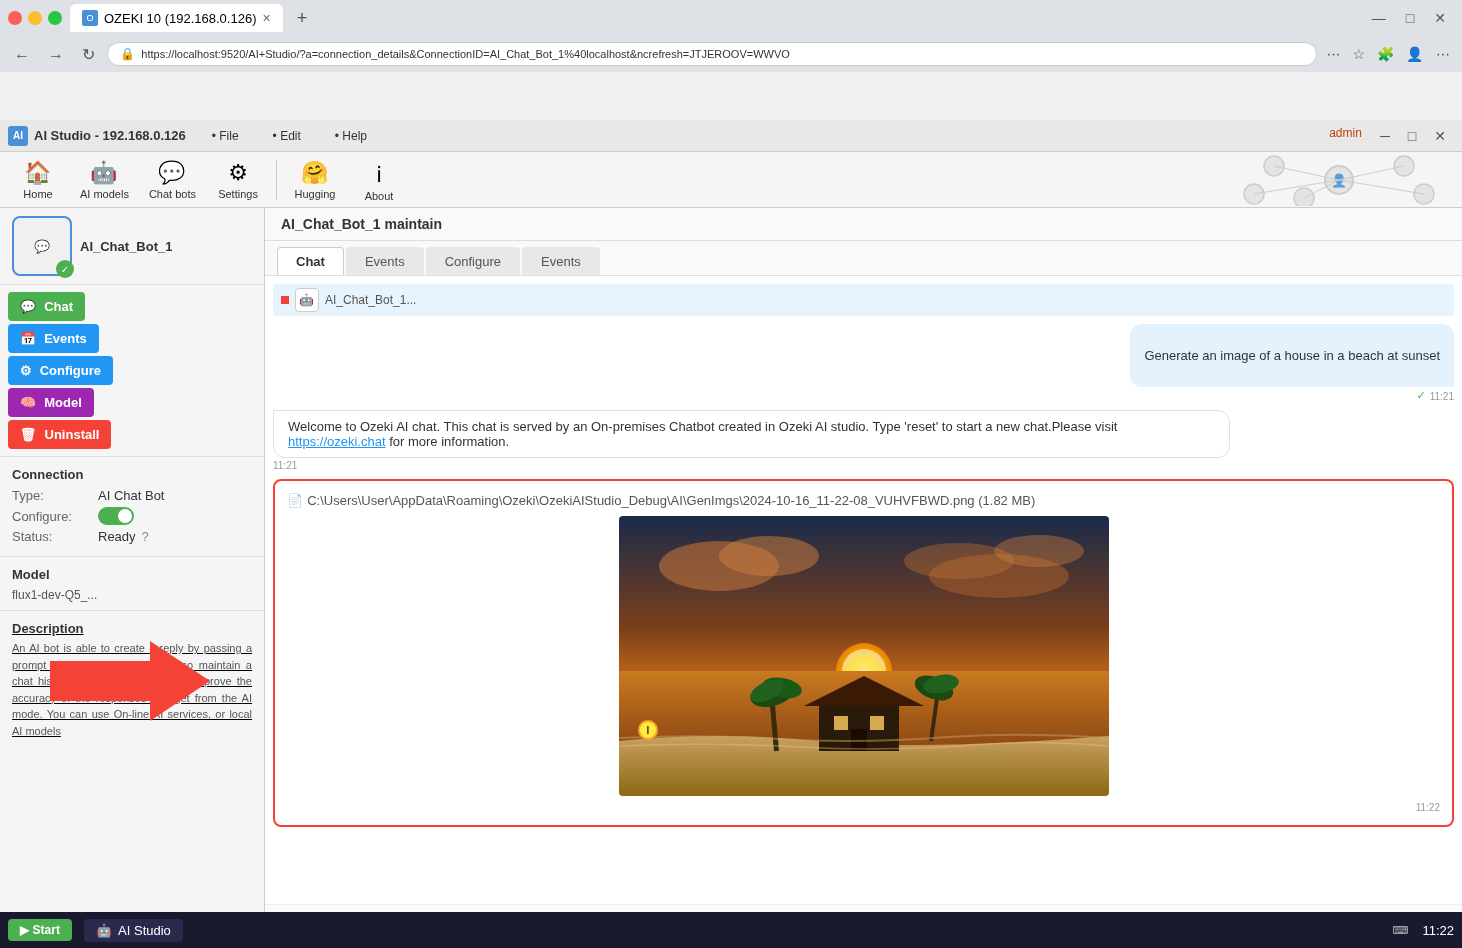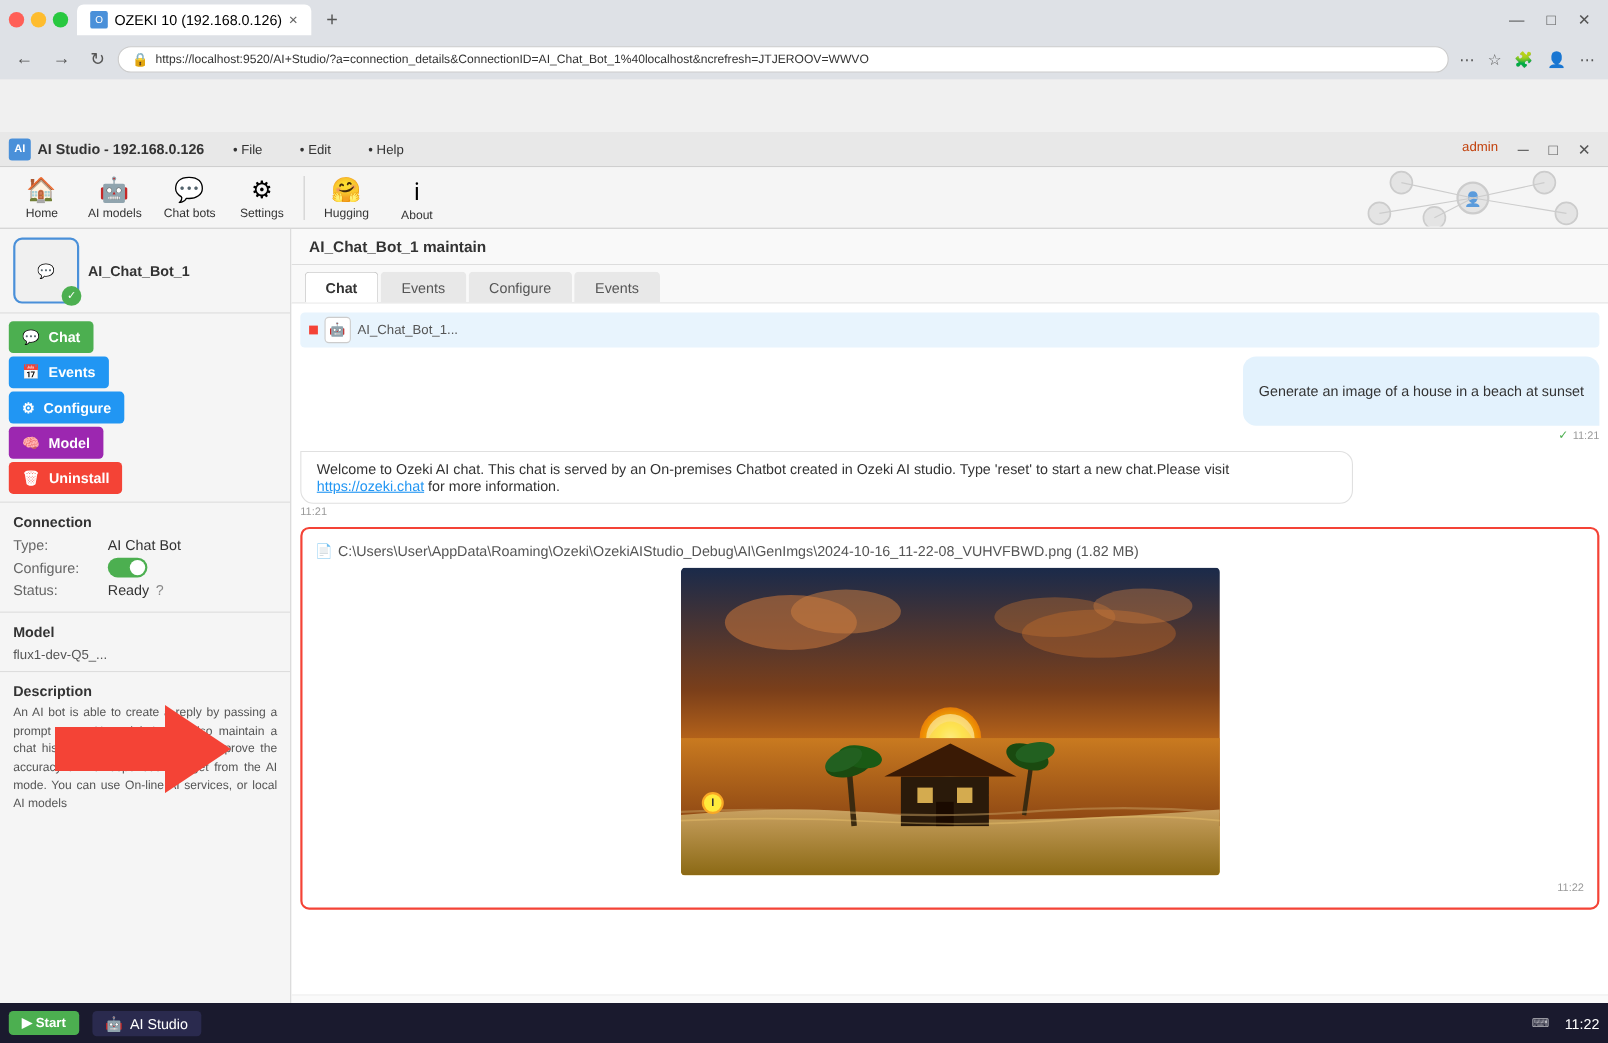--- a/index.html
+++ b/index.html
@@ -268,21 +268,21 @@
           <span class="info-value">Ready</span>
           <span class="help-icon">?</span>
         </div>
       </div>
 
       <div class="left-section" style="border-top:1px solid #ddd;padding-top:10px;">
         <div class="left-section-title">Model</div>
         <div style="color:#555;font-size:12px;">flux1-dev-Q5_...</div>
       </div>
 
-      <div class="left-section" style="border-top:1px solid #ddd;padding-top:10px;position:relative;">
+      <div class="left-section" style="border-top:1px solid #ddd;padding-top:10px;position:relative;text-decoration:underline;">
         <div class="desc-title">Description</div>
         <div class="desc-text">An AI bot is able to create a reply by passing a prompt to an AI model. It can also maintain a chat history of the conversation to improve the accuracy of the responses you get from the AI mode. You can use On-line AI services, or local AI models</div>
 
         <div style="position:absolute;left:50px;top:30px;z-index:10;">
           <svg width="160" height="80" viewBox="0 0 160 80">
             <polygon points="0,20 100,20 100,0 160,40 100,80 100,60 0,60" fill="#f44336"></polygon>
           </svg>
         </div>
       </div>
     </div>

